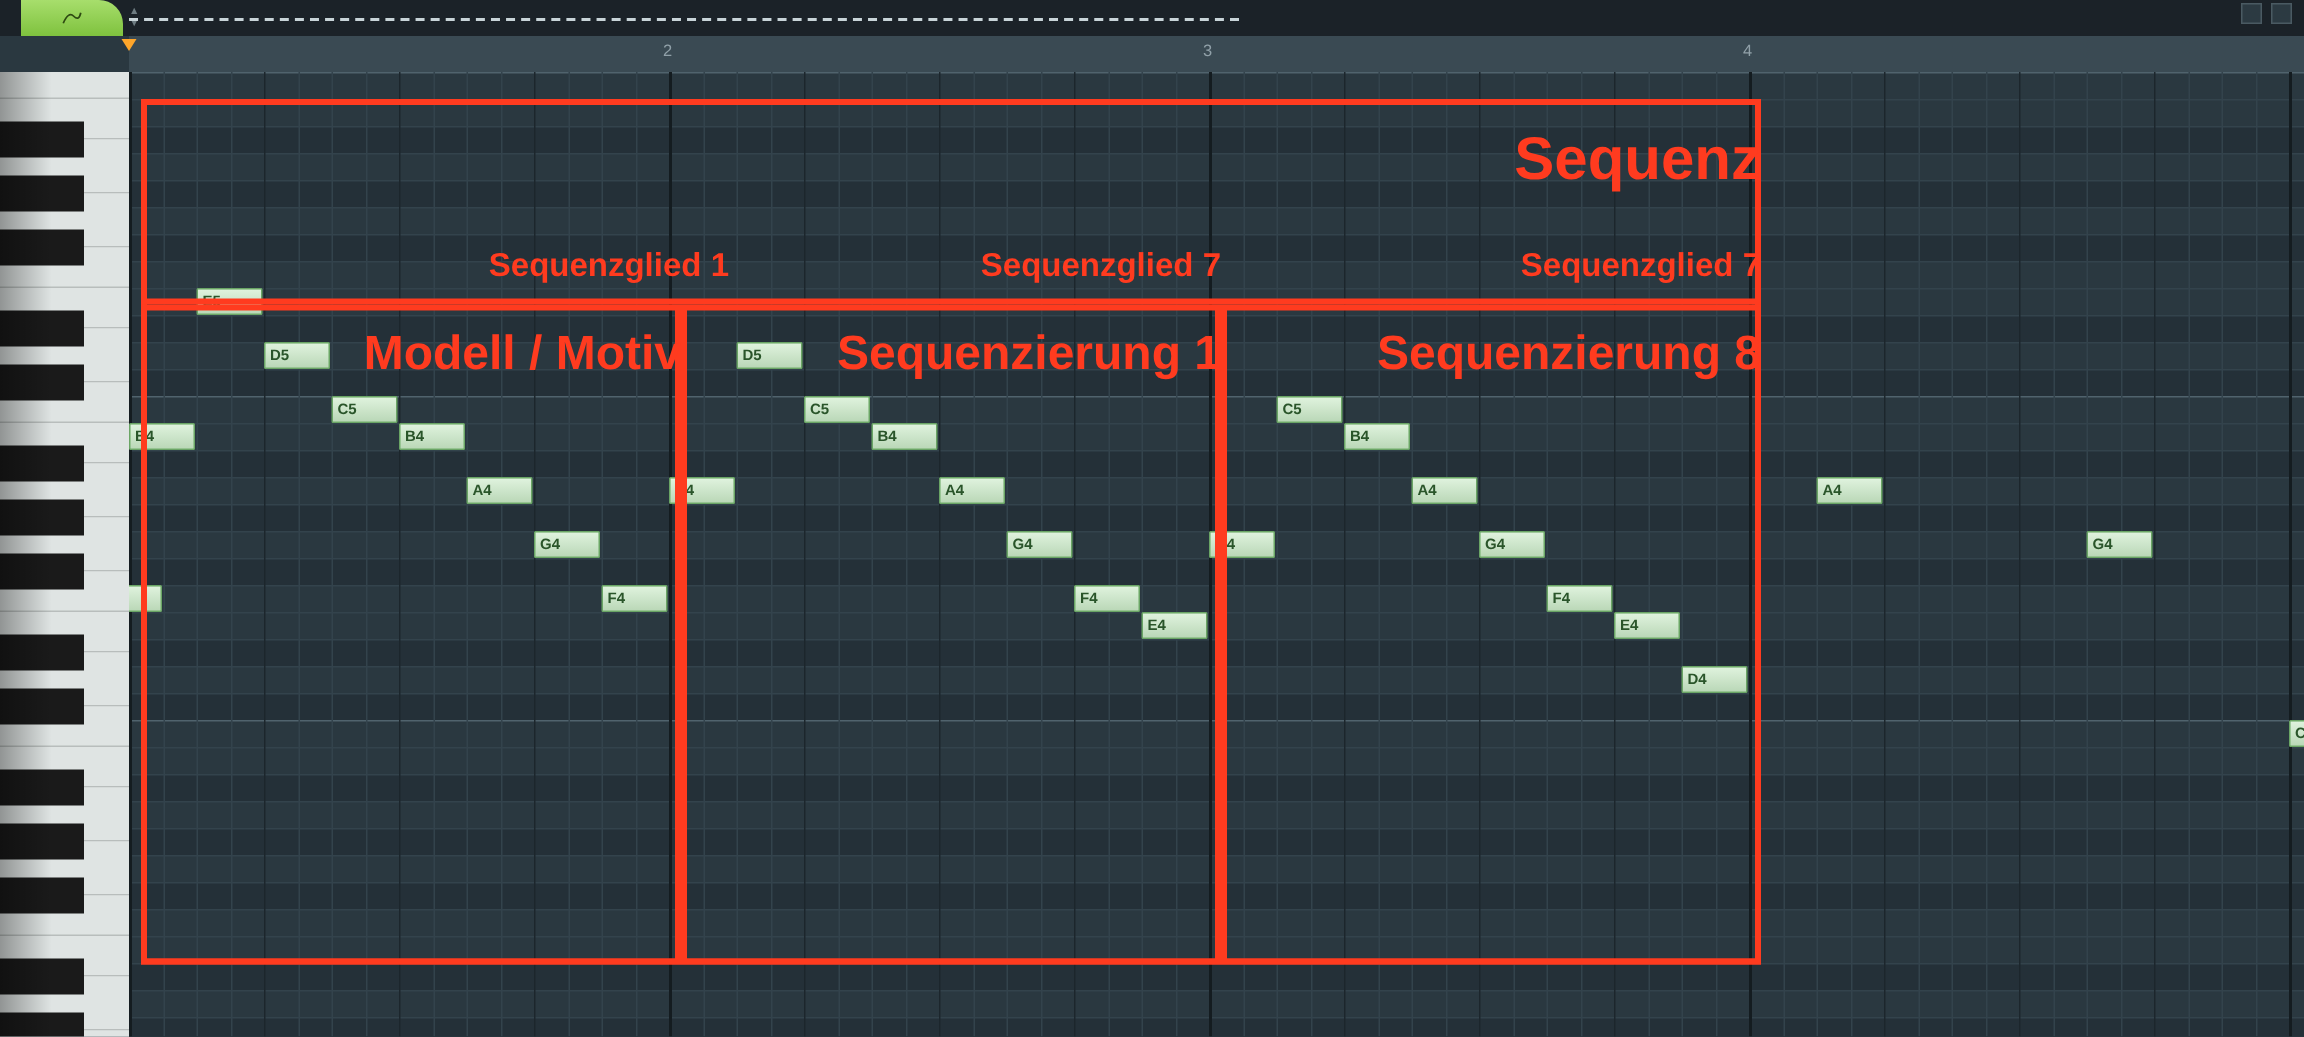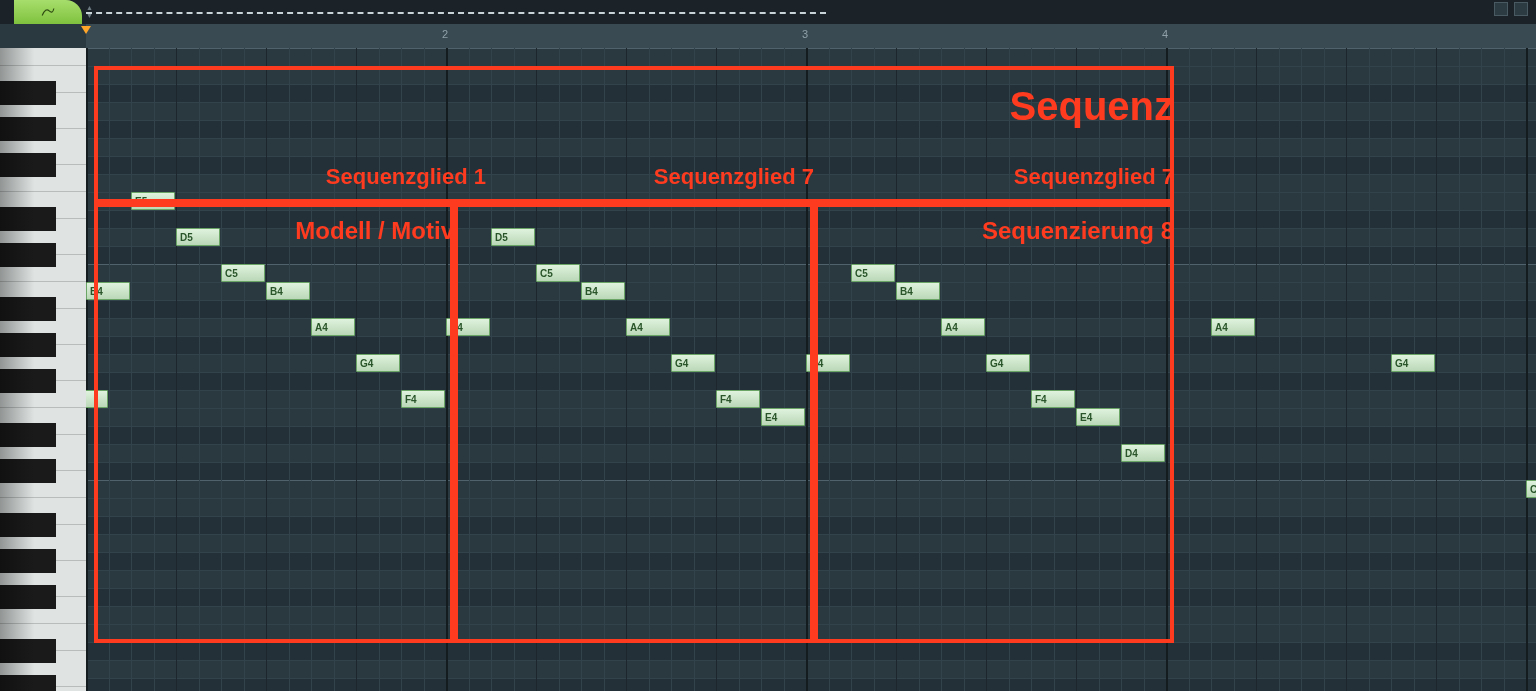--- a/index.html
+++ b/index.html
@@ -143,21 +143,21 @@
   }
   .overlay-text {
     position:absolute;
     color: var(--overlay);
     font-weight:bold;
     text-align:right;
     pointer-events:none;
   }
   .ov-title  { font-size:40px; }
   .ov-sub    { font-size:22px; }
-  .ov-section{ font-size:24px; }
+  .ov-section{ font-size:32px; }
 </style>
 </head>
 <body>
 
 <div class="top-strip">
   <div class="corner-tab">
     <svg class="icon" viewBox="0 0 24 24">
       <path d="M2 18 Q 8 4 14 10 T 22 6"></path>
     </svg>
   </div>
@@ -350,15 +350,16 @@
     <div class="note" style="left: 1440px; width: 44px; top: 432px;">C4</div>
     <div class="overlay-box" style="left: 8px; top: 18px; width: 1080px; height: 577px;"></div>
     <div class="overlay-box" style="left: 8px; top: 18px; width: 1080px; height: 137px;"></div>
     <div class="overlay-box" style="left: 8px; top: 155px; width: 360px; height: 440px;"></div>
     <div class="overlay-box" style="left: 368px; top: 155px; width: 360px; height: 440px;"></div>
     <div class="overlay-box" style="left: 728px; top: 155px; width: 360px; height: 440px;"></div>
     <div class="overlay-text ov-title" style="left: 8px; top: 36px; width: 1080px;">Sequenz</div>
     <div class="overlay-text ov-sub" style="left: 8px; top: 116px; width: 360px; margin-left: 32px;">Sequenzglied 1</div>
     <div class="overlay-text ov-section" style="left: 8px; top: 169px; width: 360px;">Modell / Motiv</div>
     <div class="overlay-text ov-sub" style="left: 368px; top: 116px; width: 360px;">Sequenzglied 7</div>
+    <div class="overlay-text ov-section" style="left: 368px; top: 169px; width: 360px;">Sequenzierung 1</div>
     <div class="overlay-text ov-sub" style="left: 728px; top: 116px; width: 360px;">Sequenzglied 7</div>
     <div class="overlay-text ov-section" style="left: 728px; top: 169px; width: 360px;">Sequenzierung 8</div>
   </div>
 
 </body></html>

